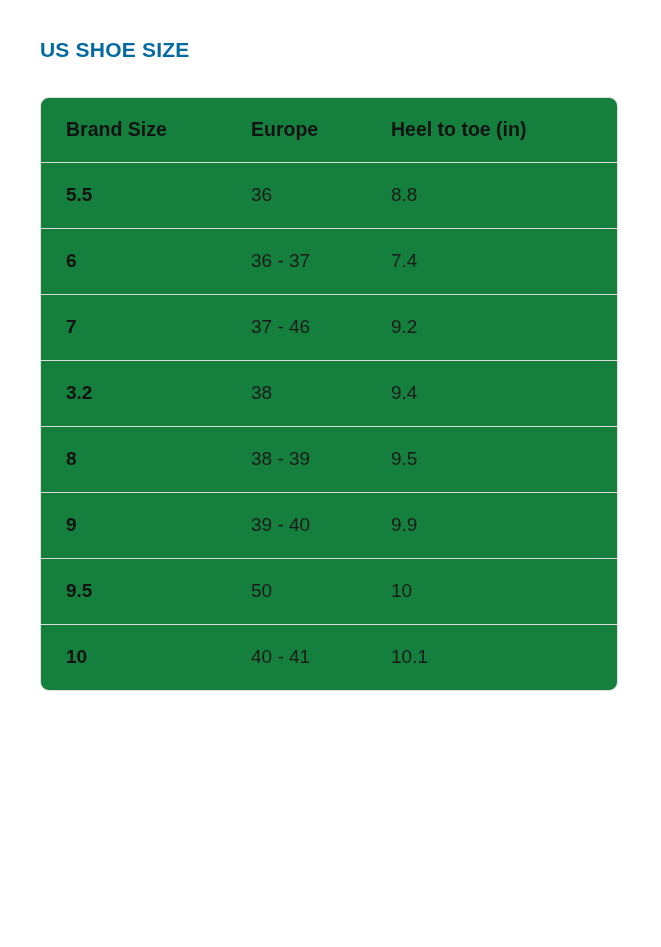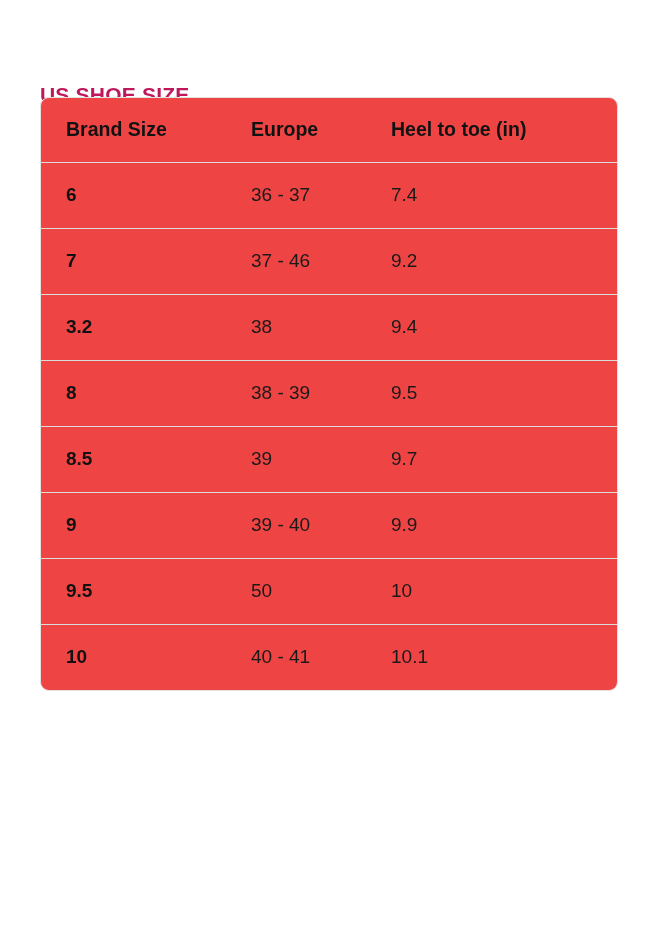--- a/index.html
+++ b/index.html
@@ -21,33 +21,32 @@
     background: #ffffff;
     box-sizing: border-box;
   }
   .page-title {
     position: absolute;
     left: 40px;
     top: 36px;
     font-size: 21px;
     font-weight: bold;
     letter-spacing: 0.2px;
-    color: #be185d;
+    color: #0369a1;
     line-height: 28px;
     white-space: nowrap;
-    margin-top: 45px;
   }
   .size-table-wrap {
     position: absolute;
     left: 40px;
     top: 97px;
     width: 578px;
     border: 1px solid #e2e2e2;
     border-radius: 9px;
-    background: #ef4444;
+    background: #15803d;
     box-sizing: border-box;
     overflow: hidden;
   }
   table.size-table {
     width: 100%;
     border-collapse: collapse;
     table-layout: fixed;
   }
   table.size-table col.c1 { width: 185px; }
   table.size-table col.c2 { width: 140px; }
@@ -99,43 +98,43 @@
       </colgroup>
       <thead>
         <tr>
           <th>Brand Size</th>
           <th>Europe</th>
           <th>Heel to toe (in)</th>
         </tr>
       </thead>
       <tbody id="table-body">
           <tr>
+            <td class="brand-cell">5.5</td>
+            <td>36</td>
+            <td>8.8</td>
+          </tr>
+          <tr>
             <td class="brand-cell">6</td>
             <td>36 - 37</td>
             <td>7.4</td>
           </tr>
           <tr>
             <td class="brand-cell">7</td>
             <td>37 - 46</td>
             <td>9.2</td>
           </tr>
           <tr>
             <td class="brand-cell">3.2</td>
             <td>38</td>
             <td>9.4</td>
           </tr>
           <tr>
             <td class="brand-cell">8</td>
             <td>38 - 39</td>
             <td>9.5</td>
-          </tr>
-          <tr>
-            <td class="brand-cell">8.5</td>
-            <td>39</td>
-            <td>9.7</td>
           </tr>
           <tr>
             <td class="brand-cell">9</td>
             <td>39 - 40</td>
             <td>9.9</td>
           </tr>
           <tr>
             <td class="brand-cell">9.5</td>
             <td>50</td>
             <td>10</td>

